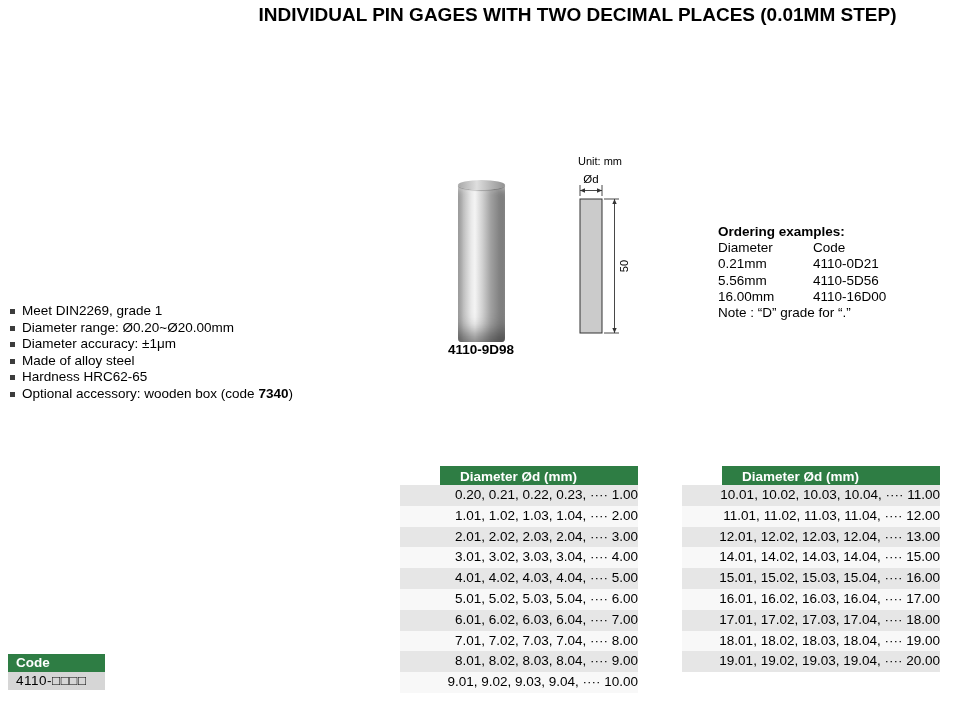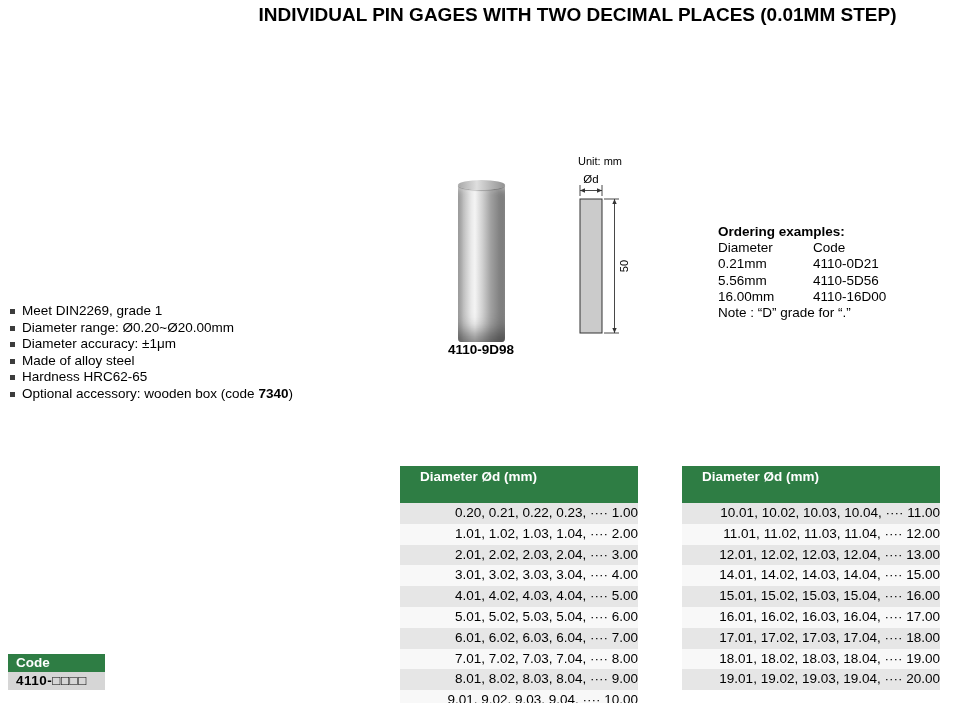--- a/index.html
+++ b/index.html
@@ -31,26 +31,26 @@
   
   .drawing{position:absolute;left:566px;top:152px;text-align:right;}
   .drawing text{font-family:"Liberation Sans","DejaVu Sans",sans-serif;fill:#000;}
   
   .ordering{position:absolute;left:718px;top:224px;font-size:13.5px;line-height:16.2px;}
   .ord-heading{font-weight:bold;}
   .ord-grid{display:grid;grid-template-columns:95px auto;}
   
   .codebox{position:absolute;left:8px;top:654px;width:97px;font-size:13.5px;}
   .codebox-head{background:var(--green,#2e7d44);color:#fff;font-weight:bold;height:18px;line-height:18px;padding-left:8px;}
-  .codebox-val{background:var(--code-bg,#d6d6d6);font-weight:bold;height:18px;line-height:18px;padding-left:8px;letter-spacing:.5px;}
+  .codebox-val{background:var(--code-bg,#d6d6d6);font-weight:normal;height:18px;line-height:18px;padding-left:8px;letter-spacing:.5px;}
   
   .dtable{position:absolute;top:466px;}
   .t1{left:400px;width:238px;}
   .t2{left:682px;width:258px;}
-  .thead{background:var(--green,#2e7d44);color:#fff;font-weight:bold;font-size:13.5px;height:37px;line-height:21px;padding-left:20px;}
+  .thead{background:var(--green,#2e7d44);color:#fff;font-weight:bold;font-size:13.5px;height:19px;line-height:21px;padding-left:20px;margin-left:40px;}
   .trow{height:20.8px;line-height:20.8px;text-align:right;font-size:13.5px;white-space:nowrap;overflow:hidden;background:#f8f8f8;}
   .dtable > div:nth-child(even){background:var(--row-alt,#e6e6e6);}
 </style>
 </head>
 <body>
 
 <div class="page">
 
   <div class="title">INDIVIDUAL PIN GAGES WITH TWO DECIMAL PLACES (0.01MM STEP)</div>
 

